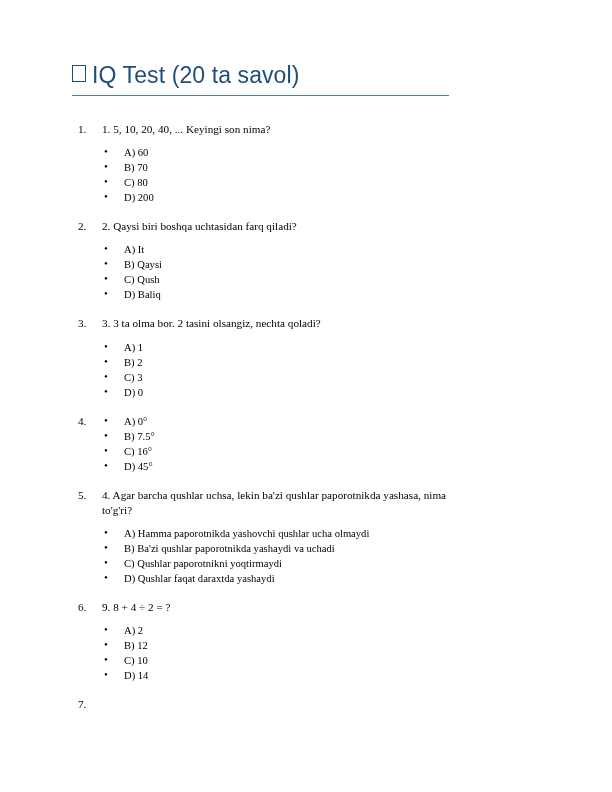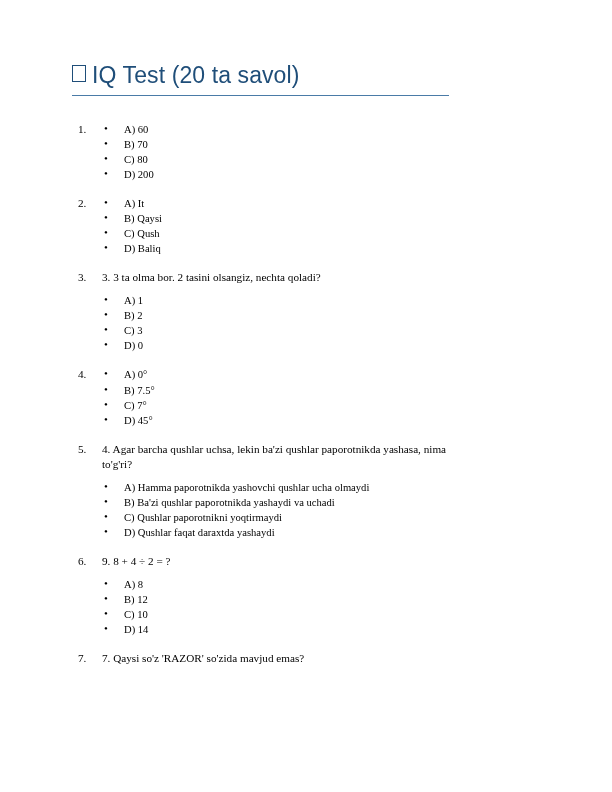--- a/index.html
+++ b/index.html
@@ -100,32 +100,34 @@
 
   <div class="doc-title-wrap">
     <h1 class="doc-title"><span class="tofu"></span><span>IQ Test (20 ta savol)</span></h1>
   </div>
 
   <ol class="questions">
 
     <li class="question-block">
       <div class="q-line">
         <span class="q-num">1.</span>
+        <span>1. 5, 10, 20, 40, ... Keyingi son nima?</span>
       </div>
       <ul class="options">
         <li><span class="bullet">•</span><span>A) 60</span></li>
         <li><span class="bullet">•</span><span>B) 70</span></li>
         <li><span class="bullet">•</span><span>C) 80</span></li>
         <li><span class="bullet">•</span><span>D) 200</span></li>
       </ul>
     </li>
 
     <li class="question-block">
       <div class="q-line">
         <span class="q-num">2.</span>
+        <span>2. Qaysi biri boshqa uchtasidan farq qiladi?</span>
       </div>
       <ul class="options">
         <li><span class="bullet">•</span><span>A) It</span></li>
         <li><span class="bullet">•</span><span>B) Qaysi</span></li>
         <li><span class="bullet">•</span><span>C) Qush</span></li>
         <li><span class="bullet">•</span><span>D) Baliq</span></li>
       </ul>
     </li>
 
     <li class="question-block">
@@ -141,21 +143,21 @@
       </ul>
     </li>
 
     <li class="question-block">
       <div class="q-line">
         <span class="q-num">4.</span>
       </div>
       <ul class="options">
         <li><span class="bullet">•</span><span>A) 0°</span></li>
         <li><span class="bullet">•</span><span>B) 7.5°</span></li>
-        <li><span class="bullet">•</span><span>C) 7°</span></li>
+        <li><span class="bullet">•</span><span>C) 16°</span></li>
         <li><span class="bullet">•</span><span>D) 45°</span></li>
       </ul>
     </li>
 
     <li class="question-block">
       <div class="q-line">
         <span class="q-num">5.</span>
         <span>4. Agar barcha qushlar uchsa, lekin ba'zi qushlar paporotnikda yashasa, nima to'g'ri?</span>
       </div>
       <ul class="options">
@@ -165,28 +167,27 @@
         <li><span class="bullet">•</span><span>D) Qushlar faqat daraxtda yashaydi</span></li>
       </ul>
     </li>
 
     <li class="question-block">
       <div class="q-line">
         <span class="q-num">6.</span>
         <span>9. 8 + 4 ÷ 2 = ?</span>
       </div>
       <ul class="options">
-        <li><span class="bullet">•</span><span>A) 8</span></li>
+        <li><span class="bullet">•</span><span>A) 2</span></li>
         <li><span class="bullet">•</span><span>B) 12</span></li>
         <li><span class="bullet">•</span><span>C) 10</span></li>
         <li><span class="bullet">•</span><span>D) 14</span></li>
       </ul>
     </li>
 
     <li class="question-block last-question">
       <div class="q-line">
         <span class="q-num">7.</span>
-        <span>7. Qaysi so'z 'RAZOR' so'zida mavjud emas?</span>
       </div>
     </li>
 
   </ol>
 </div>
 
 </body></html>

